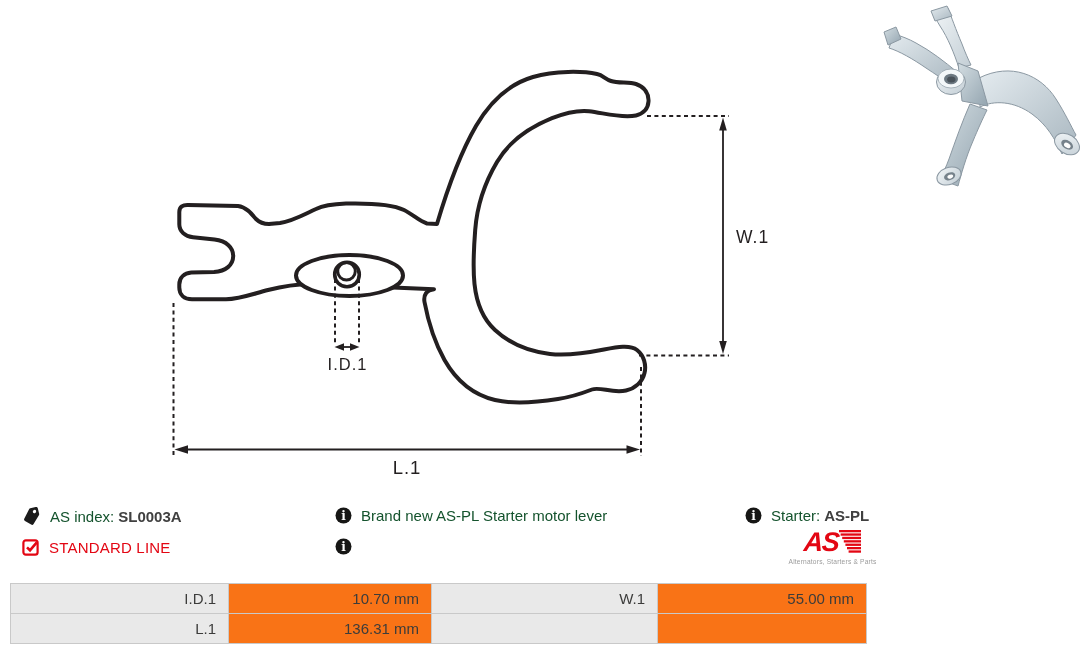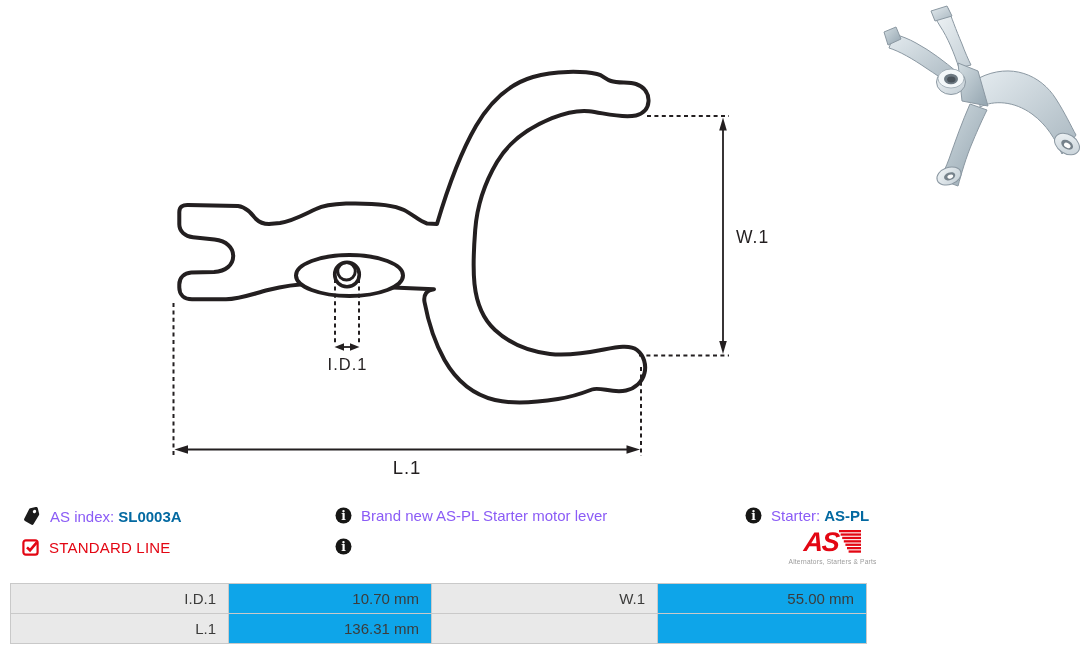--- a/index.html
+++ b/index.html
@@ -19,22 +19,22 @@
   .dimtext{fill:#231f20;font-family:"Liberation Sans",sans-serif;letter-spacing:1px;font-weight:400;}
 
   
   .photo{left:875px;top:5px;width:205px;height:185px;}
 
   
   .info-item{
     position:absolute;display:flex;align-items:center;gap:9px;
     font-size:15px;color:#3f3f3e;white-space:nowrap;
   }
-  .info-item .val{font-weight:700;color:#0369a1;margin-left:4px;}
-  .info-item .lbl{color:#8b5cf6;}
+  .info-item .val{font-weight:700;color:#404040;margin-left:4px;}
+  .info-item .lbl{color:#14532d;}
   .standard-line{color:#e30613;font-weight:400;letter-spacing:.2px;}
   .icon{flex:0 0 auto;}
 
   
   .brand-logo{position:absolute;left:780px;top:530px;width:105px;text-align:center;}
   .brand-logo .logo-row{display:flex;align-items:flex-start;justify-content:center;gap:1px;height:26px;}
   .brand-logo .as-text{
     font-style:italic;font-weight:700;font-size:27px;line-height:24px;
     color:#e30613;letter-spacing:-1.5px;transform:skewX(-4deg);
   }
@@ -44,21 +44,21 @@
   .spec-table{
     position:absolute;left:10px;top:583px;width:856px;
     border-collapse:collapse;table-layout:fixed;
     font-size:15px;color:#3c3c3b;
   }
   .spec-table td{
     border:1px solid #c9c9c9;height:29px;padding:0 12px 0 0;
     text-align:right;vertical-align:middle;overflow:hidden;
   }
   .spec-table td.g{background:#e9e9e9;}
-  .spec-table td.w{background:#0ea5e9;}
+  .spec-table td.w{background:#f97316;}
 </style>
 </head>
 <body>
 
 <div class="page">
 
   <svg class="drawing abs" viewBox="150 50 620 440" aria-hidden="true">
 
     <path class="outline" d="
       M 188 205

